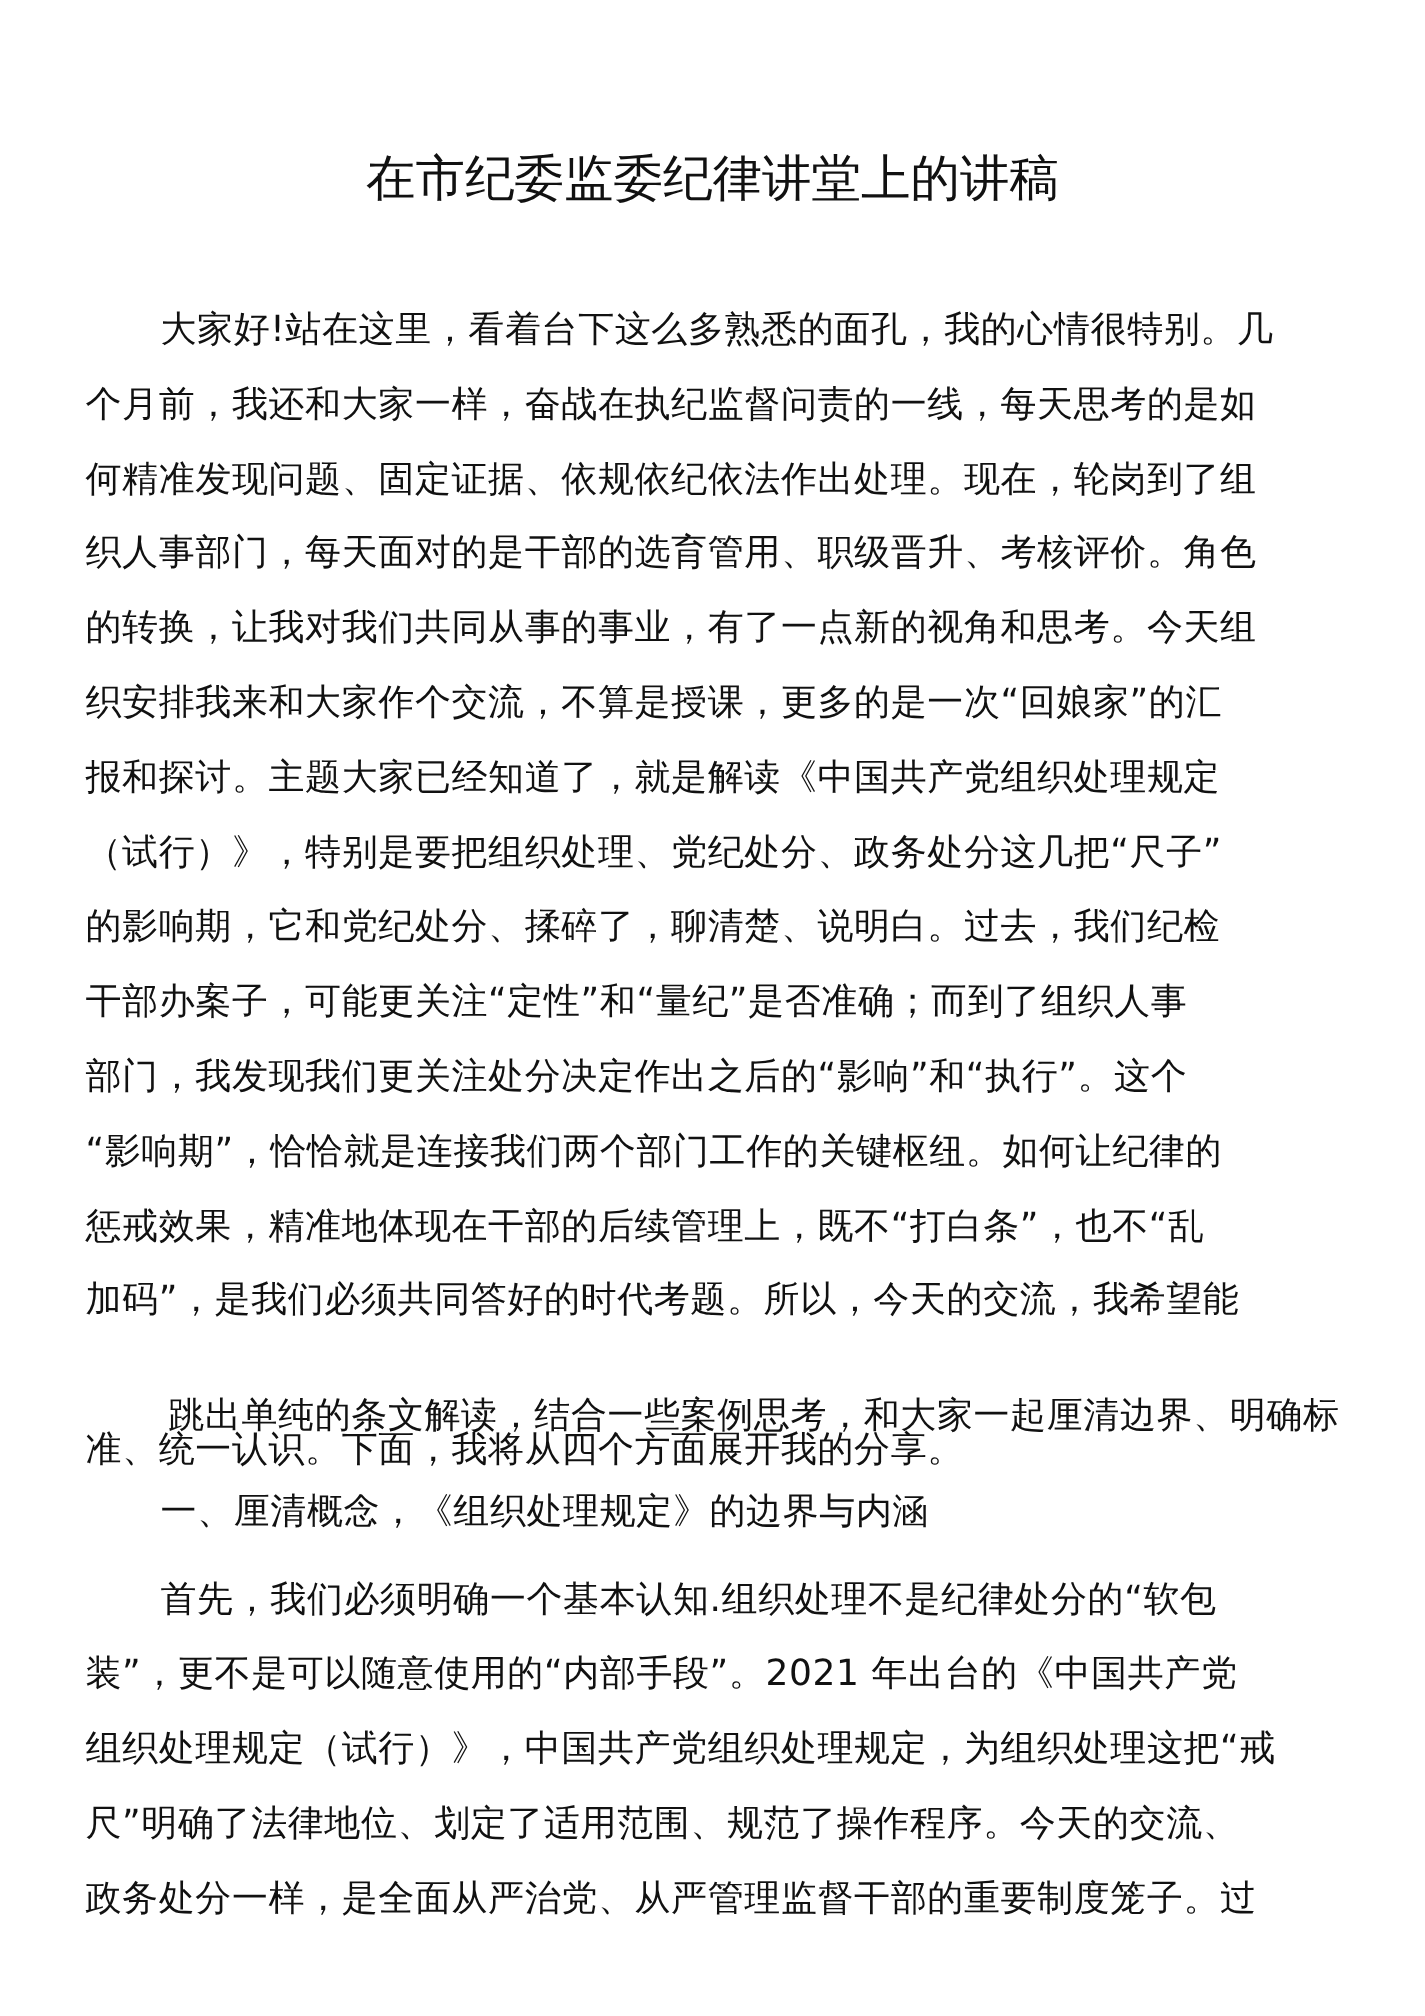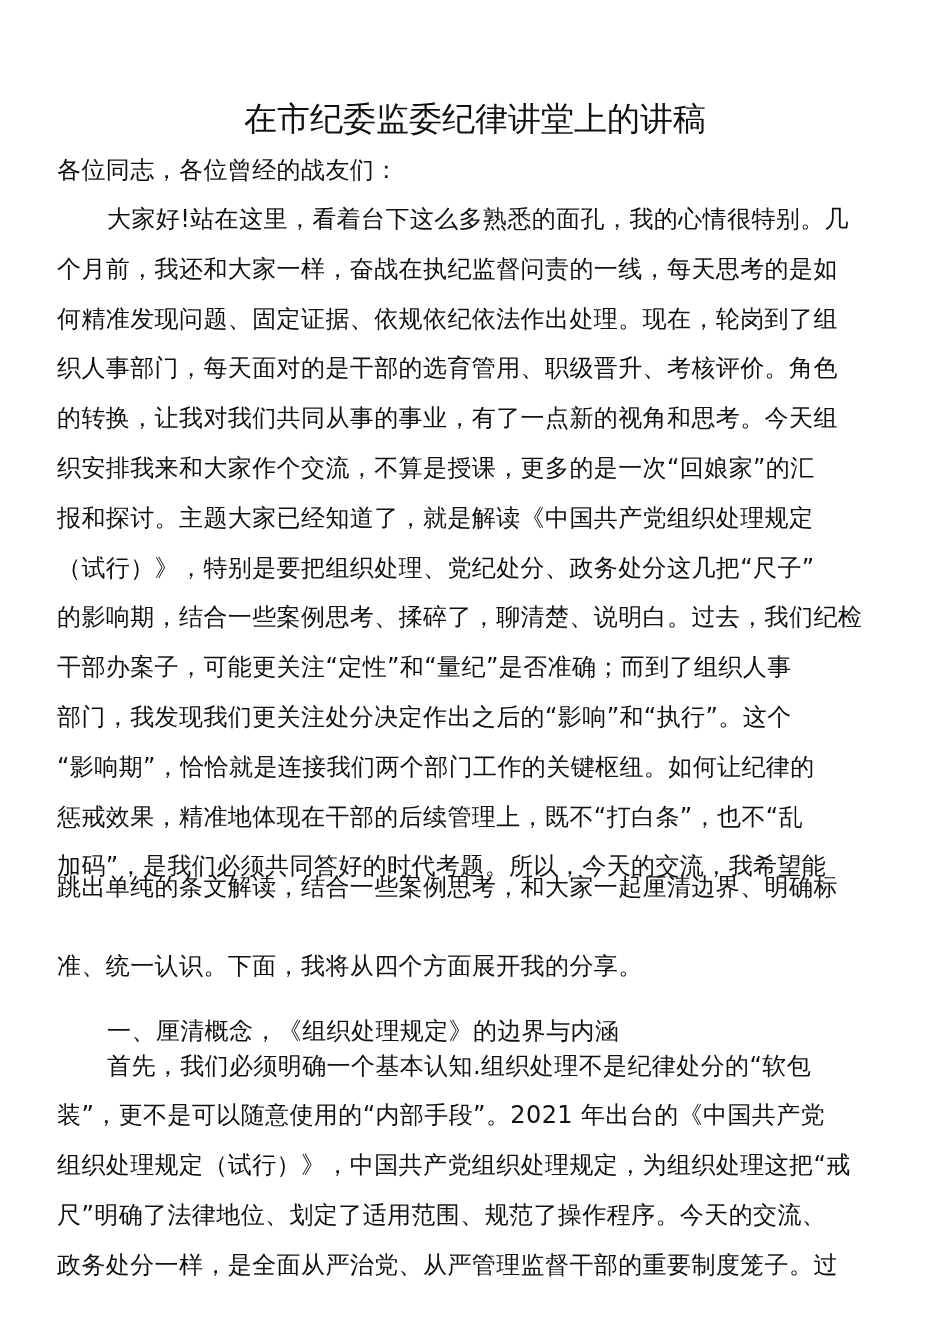--- a/index.html
+++ b/index.html
@@ -45,38 +45,37 @@
     }
     .line.indent {
       left: 107px;
     }
   </style>
 </head>
 <body>
 
 <div class="page">
   <div class="title">在市纪委监委纪律讲堂上的讲稿</div>
-  <div class="line" style="top:123px">各位同志，各位曾经的战友们：</div>
   <div id="body-lines">
       <div class="line indent" style="top: 172px;">大家好!站在这里，看着台下这么多熟悉的面孔，我的心情很特别。几</div>
       <div class="line" style="top: 221.8px;">个月前，我还和大家一样，奋战在执纪监督问责的一线，每天思考的是如</div>
       <div class="line" style="top: 271.6px;">何精准发现问题、固定证据、依规依纪依法作出处理。现在，轮岗到了组</div>
       <div class="line" style="top: 321.4px;">织人事部门，每天面对的是干部的选育管用、职级晋升、考核评价。角色</div>
       <div class="line" style="top: 371.2px;">的转换，让我对我们共同从事的事业，有了一点新的视角和思考。今天组</div>
       <div class="line" style="top: 421px;">织安排我来和大家作个交流，不算是授课，更多的是一次“回娘家”的汇</div>
       <div class="line" style="top: 470.8px;">报和探讨。主题大家已经知道了，就是解读《中国共产党组织处理规定</div>
       <div class="line" style="top: 520.6px;">（试行）》，特别是要把组织处理、党纪处分、政务处分这几把“尺子”</div>
-      <div class="line" style="top: 570.4px;">的影响期，结合一些案例思考、揉碎了，聊清楚、说明白。过去，我们纪检</div>
+      <div class="line" style="top: 570.4px;">的影响期，它和党纪处分、揉碎了，聊清楚、说明白。过去，我们纪检</div>
       <div class="line" style="top: 620.2px;">干部办案子，可能更关注“定性”和“量纪”是否准确；而到了组织人事</div>
       <div class="line" style="top: 670px;">部门，我发现我们更关注处分决定作出之后的“影响”和“执行”。这个</div>
       <div class="line" style="top: 719.8px;">“影响期”，恰恰就是连接我们两个部门工作的关键枢纽。如何让纪律的</div>
       <div class="line" style="top: 769.6px;">惩戒效果，精准地体现在干部的后续管理上，既不“打白条”，也不“乱</div>
       <div class="line" style="top: 819.4px;">加码”，是我们必须共同答好的时代考题。所以，今天的交流，我希望能</div>
-      <div class="line" style="top: 840px;">跳出单纯的条文解读，结合一些案例思考，和大家一起厘清边界、明确标</div>
+      <div class="line" style="top: 896px; text-align: right;">跳出单纯的条文解读，结合一些案例思考，和大家一起厘清边界、明确标</div>
       <div class="line" style="top: 919px;">准、统一认识。下面，我将从四个方面展开我的分享。</div>
-      <div class="line indent" style="top: 984px; font-family: Liberation Serif, serif;">一、厘清概念，《组织处理规定》的边界与内涵</div>
+      <div class="line indent" style="top: 961px; font-family: Liberation Serif, serif;">一、厘清概念，《组织处理规定》的边界与内涵</div>
       <div class="line indent" style="top: 1018.6px;">首先，我们必须明确一个基本认知.组织处理不是纪律处分的“软包</div>
       <div class="line" style="top: 1068.4px;">装”，更不是可以随意使用的“内部手段”。2021 年出台的《中国共产党</div>
       <div class="line" style="top: 1118.2px;">组织处理规定（试行）》，中国共产党组织处理规定，为组织处理这把“戒</div>
       <div class="line" style="top: 1168px;">尺”明确了法律地位、划定了适用范围、规范了操作程序。今天的交流、</div>
       <div class="line" style="top: 1217.8px;">政务处分一样，是全面从严治党、从严管理监督干部的重要制度笼子。过</div>
     </div>
 </div>
 
 </body></html>

